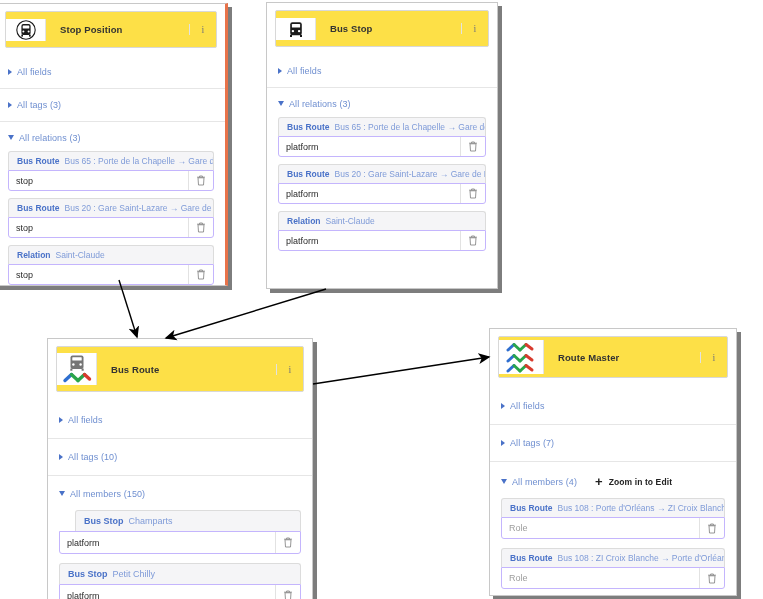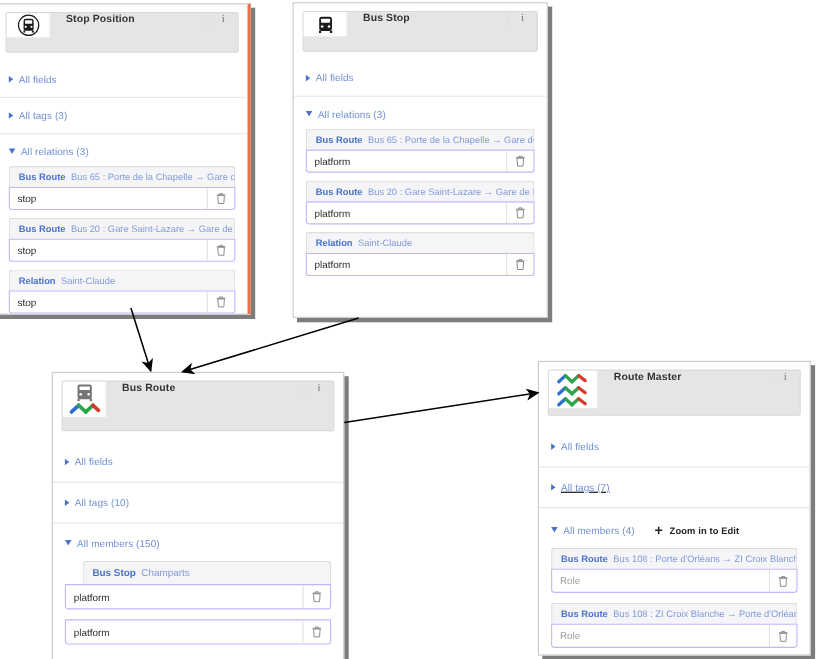--- a/index.html
+++ b/index.html
@@ -15,24 +15,24 @@
     background:#ffffff;
     box-sizing:border-box;
     border:1px solid #c8c8c8;
     box-shadow:4px 4px 0 0 #7d7d7d;
     overflow:hidden;
   }
   .panel.accent-right{border-right:3px solid #e8734a;}
 
   
   .p-head{
-    display:flex;align-items:flex-start;
+    display:flex;align-items:center;
     margin:7px 8px 0 8px;
     border:1px solid #d8d8d8;
-    background:#e5e5e5;
+    background:#fde047;
     border-radius:2px;
     min-height:35px;
   }
   .p-head .icon-cell{
     width:39px;min-width:39px;
     background:#ffffff;
     border-right:1px solid #e2e2e2;
     display:flex;align-items:center;justify-content:center;
   }
   .p-head .title-cell{
@@ -321,20 +321,23 @@
         <div class="memfield" style="height:21px;">
           <div class="val">platform</div>
           <div class="delcell">
             <svg class="trash" width="10" height="11" viewBox="0 0 10 11">
                 <path d="M1 2.2h8M3.6 2.2V1h2.8v1.2M2 2.8h6l-.5 7.2H2.5L2 2.8z" fill="none" stroke="#8a8a8a" stroke-width="0.9"></path>
               </svg>
           </div>
         </div>
       </div>
       <div class="memrow" style="margin-top:9px;">
+        <div class="memhead" style="padding:5px 8px;font-size:9px;">
+          <span class="mtype">Bus Stop</span><span class="mname">Petit Chilly</span>
+        </div>
         <div class="memfield" style="height:21px;">
           <div class="val">platform</div>
           <div class="delcell">
             <svg class="trash" width="10" height="11" viewBox="0 0 10 11">
                 <path d="M1 2.2h8M3.6 2.2V1h2.8v1.2M2 2.8h6l-.5 7.2H2.5L2 2.8z" fill="none" stroke="#8a8a8a" stroke-width="0.9"></path>
               </svg>
           </div>
         </div>
       </div>
     </div>
@@ -366,21 +369,21 @@
     <div class="title-cell">Route Master</div>
     <div class="info-cell">i</div>
   </div>
 
   <div class="section" style="margin-top:10px;padding:13px 0;">
     <div class="disclosure">
       <span class="tri"></span>
       <span class="lbl">All fields</span>
     </div>
   </div>
-  <div class="section" style="padding:13px 0;text-decoration:underline;">
+  <div class="section" style="padding:13px 0;">
     <div class="disclosure">
       <span class="tri"></span>
       <span class="lbl">All tags (7)</span>
     </div>
   </div>
   <div class="section noborder" style="padding:13px 0 0 0;">
     <div class="disclosure">
       <span class="tri open"></span>
       <span class="lbl">All members (4)</span>
       <span class="plus-action">

